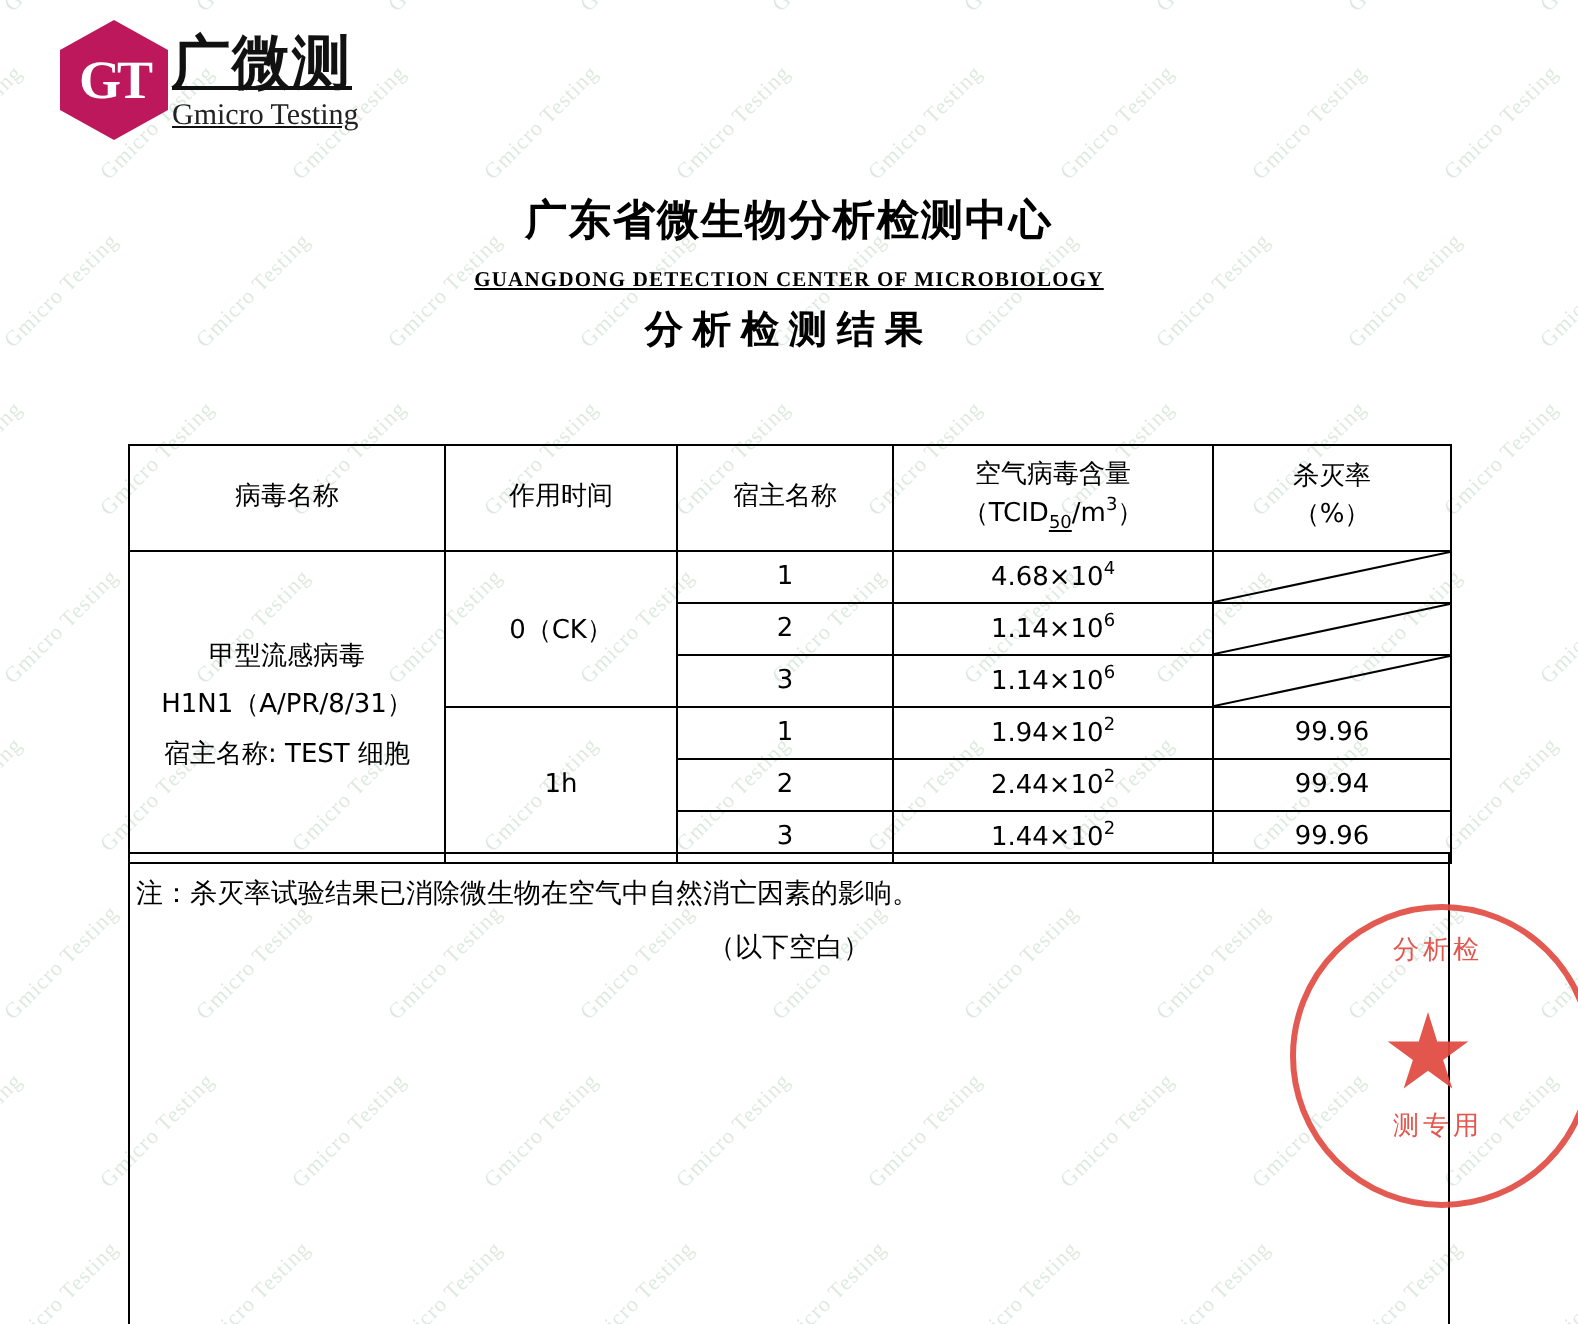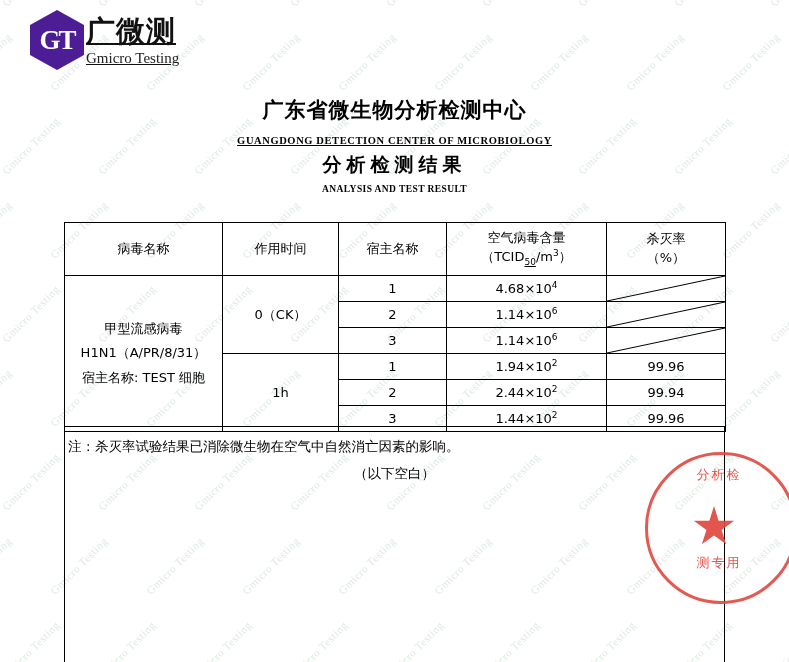--- a/index.html
+++ b/index.html
@@ -53,21 +53,21 @@
     align-items: center;
   }
   .logo-mark {
     width: 56px;
     height: 62px;
     position: relative;
   }
   .logo-hex {
     width: 54px;
     height: 60px;
-    background: #4c1d95;
+    background: #be185d;
     clip-path: polygon(50% 0%, 100% 25%, 100% 75%, 50% 100%, 0% 75%, 0% 25%);
     display: flex;
     align-items: center;
     justify-content: center;
   }
   .logo-hex-inner {
     color: #ffffff;
     font-size: 27px;
     font-weight: bold;
     font-family: "Liberation Serif", serif;
@@ -396,21 +396,20 @@
     <div class="logo-text">
       <div class="logo-cn">广微测</div>
       <div class="logo-en">Gmicro Testing</div>
     </div>
   </div>
 
   <div class="title-block">
     <div class="title-cn">广东省微生物分析检测中心</div>
     <div class="title-en">GUANGDONG  DETECTION  CENTER  OF  MICROBIOLOGY</div>
     <div class="subtitle-cn">分析检测结果</div>
-    <div class="subtitle-en">ANALYSIS AND TEST RESULT</div>
   </div>
 
 
   <div class="tbl-wrap">
     <table class="result">
       <colgroup>
         <col style="width:158px">
         <col style="width:116px">
         <col style="width:108px">
         <col style="width:160px">

